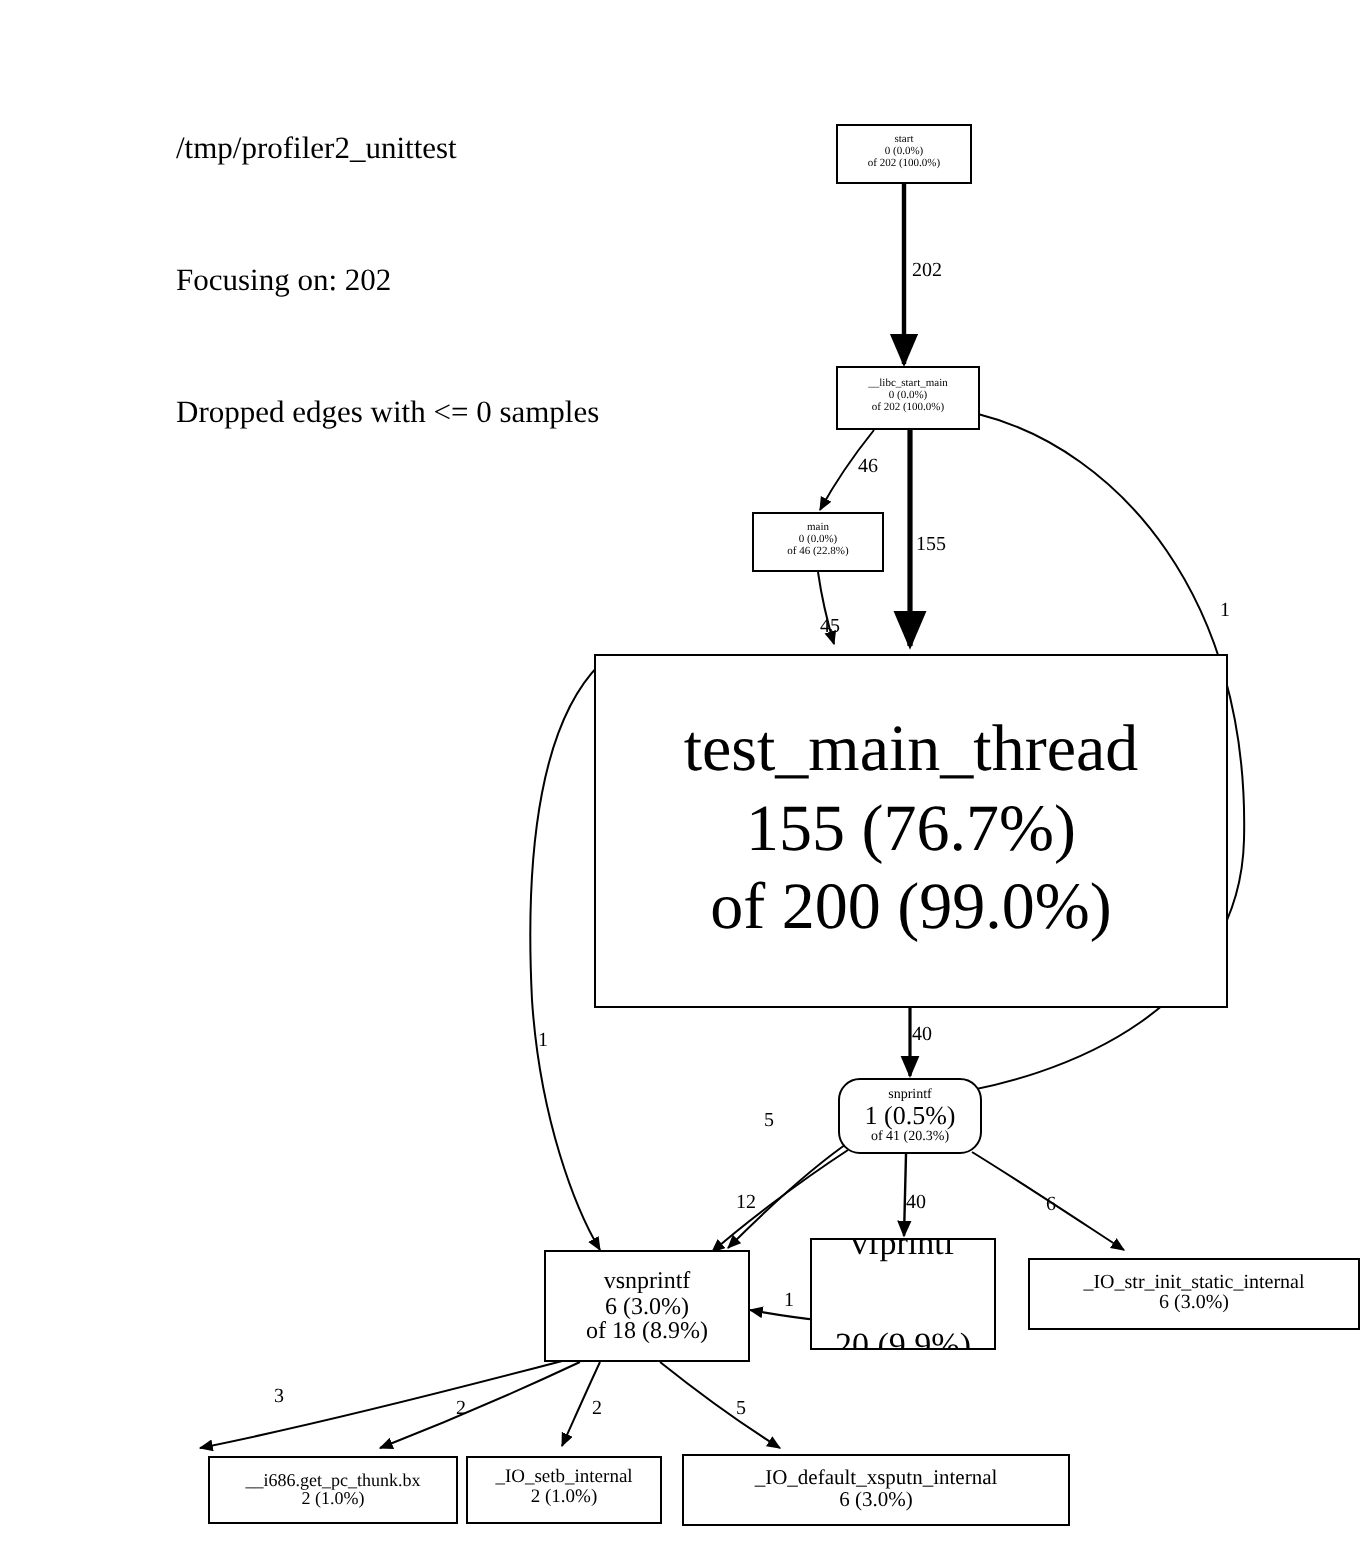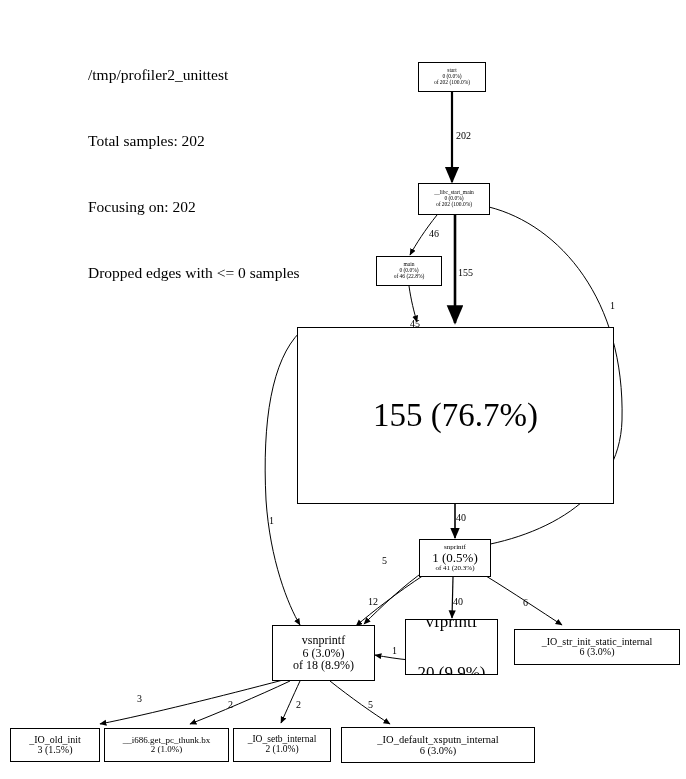--- a/index.html
+++ b/index.html
@@ -69,21 +69,20 @@
     white-space: nowrap;
   }
 </style>
 </head>
 <body>
 
 <div id="canvas">
 
   <div class="header">
     <div>/tmp/profiler2_unittest</div>
-    <div>Total samples: 202</div>
     <div>Focusing on: 202</div>
     <div>Dropped edges with &lt;= 0 samples</div>
   </div>
 
   <svg class="edges" viewBox="0 0 686 779">
     <defs>
       <marker id="ah" markerWidth="8" markerHeight="8" refX="6.4" refY="3" orient="auto" markerUnits="strokeWidth">
         <path d="M0,0 L7,3 L0,6 z" fill="#000000"></path>
       </marker>
       <marker id="ahb" markerWidth="9" markerHeight="9" refX="6.8" refY="3.2" orient="auto" markerUnits="strokeWidth">
@@ -136,24 +135,26 @@
     <span class="l3">of 202 (100.0%)</span>
   </div>
 
   <div class="node tiny" style="left:376px; top:256px; width:66px; height:30px;">
     <span class="l1">main</span>
     <span class="l2">0 (0.0%)</span>
     <span class="l3">of 46 (22.8%)</span>
   </div>
 
   <div class="node" style="left:297px; top:327px; width:317px; height:177px; font-size:37px; line-height:1.2; justify-content:center;">
+    <span class="l1" style="font-size:33px;">test_main_thread</span>
     <span class="l2" style="font-size:33px;">155 (76.7%)</span>
-  </div>
-
-  <div class="node tiny" style="left:419px; top:539px; width:72px; height:38px; font-size:7px;">
+    <span class="l3" style="font-size:33px;">of 200 (99.0%)</span>
+  </div>
+
+  <div class="node tiny" style="left:419px; top:539px; width:72px; height:38px; font-size:7px;border-radius:11px;">
     <span class="l1" style="font-size:7px;">snprintf</span>
     <span class="l2" style="font-size:13px;">1 (0.5%)</span>
     <span class="l3" style="font-size:7px;">of 41 (20.3%)</span>
   </div>
 
   <div class="node" style="left:272px; top:625px; width:103px; height:56px; font-size:12px;">
     <span class="l1" style="font-size:12px;">vsnprintf</span>
     <span class="l2" style="font-size:12px;">6 (3.0%)</span>
     <span class="l3" style="font-size:12px;">of 18 (8.9%)</span>
   </div>
@@ -161,45 +162,41 @@
   <div class="node" style="left:405px; top:619px; width:93px; height:56px; font-size:17px;gap:33px;">
     <span class="l1" style="font-size:17px;">vfprintf</span>
     <span class="l2" style="font-size:17px;">20 (9.9%)</span>
   </div>
 
   <div class="node" style="left:514px; top:629px; width:166px; height:36px; font-size:10px;">
     <span class="l1" style="font-size:10px;">_IO_str_init_static_internal</span>
     <span class="l2" style="font-size:10px;">6 (3.0%)</span>
   </div>
 
-  <div class="node" style="left:10px; top:728px; width:90px; height:34px; font-size:10px;">
-    <span class="l1" style="font-size:10px;">_IO_old_init</span>
-    <span class="l2" style="font-size:10px;">3 (1.5%)</span>
-  </div>
 
   <div class="node" style="left:104px; top:728px; width:125px; height:34px; font-size:9px;">
     <span class="l1" style="font-size:9px;">__i686.get_pc_thunk.bx</span>
     <span class="l2" style="font-size:9px;">2 (1.0%)</span>
   </div>
 
   <div class="node" style="left:233px; top:728px; width:98px; height:34px; font-size:9.5px;">
     <span class="l1" style="font-size:9.5px;">_IO_setb_internal</span>
     <span class="l2" style="font-size:9.5px;">2 (1.0%)</span>
   </div>
 
   <div class="node" style="left:341px; top:727px; width:194px; height:36px; font-size:10.5px;">
     <span class="l1" style="font-size:10.5px;">_IO_default_xsputn_internal</span>
     <span class="l2" style="font-size:10.5px;">6 (3.0%)</span>
   </div>
 
   <div class="edge-label" style="left:456px; top:130px;">202</div>
   <div class="edge-label" style="left:429px; top:228px;">46</div>
   <div class="edge-label" style="left:458px; top:267px;">155</div>
   <div class="edge-label" style="left:610px; top:300px;">1</div>
-  <div class="edge-label" style="left:410px; top:318px;">45</div>
+  <div class="edge-label" style="left:410px; top:308px;">45</div>
   <div class="edge-label" style="left:456px; top:512px;">40</div>
   <div class="edge-label" style="left:269px; top:515px;">1</div>
   <div class="edge-label" style="left:382px; top:555px;">5</div>
   <div class="edge-label" style="left:368px; top:596px;">12</div>
   <div class="edge-label" style="left:453px; top:596px;">40</div>
   <div class="edge-label" style="left:523px; top:597px;">6</div>
   <div class="edge-label" style="left:392px; top:645px;">1</div>
   <div class="edge-label" style="left:137px; top:693px;">3</div>
   <div class="edge-label" style="left:228px; top:699px;">2</div>
   <div class="edge-label" style="left:296px; top:699px;">2</div>

